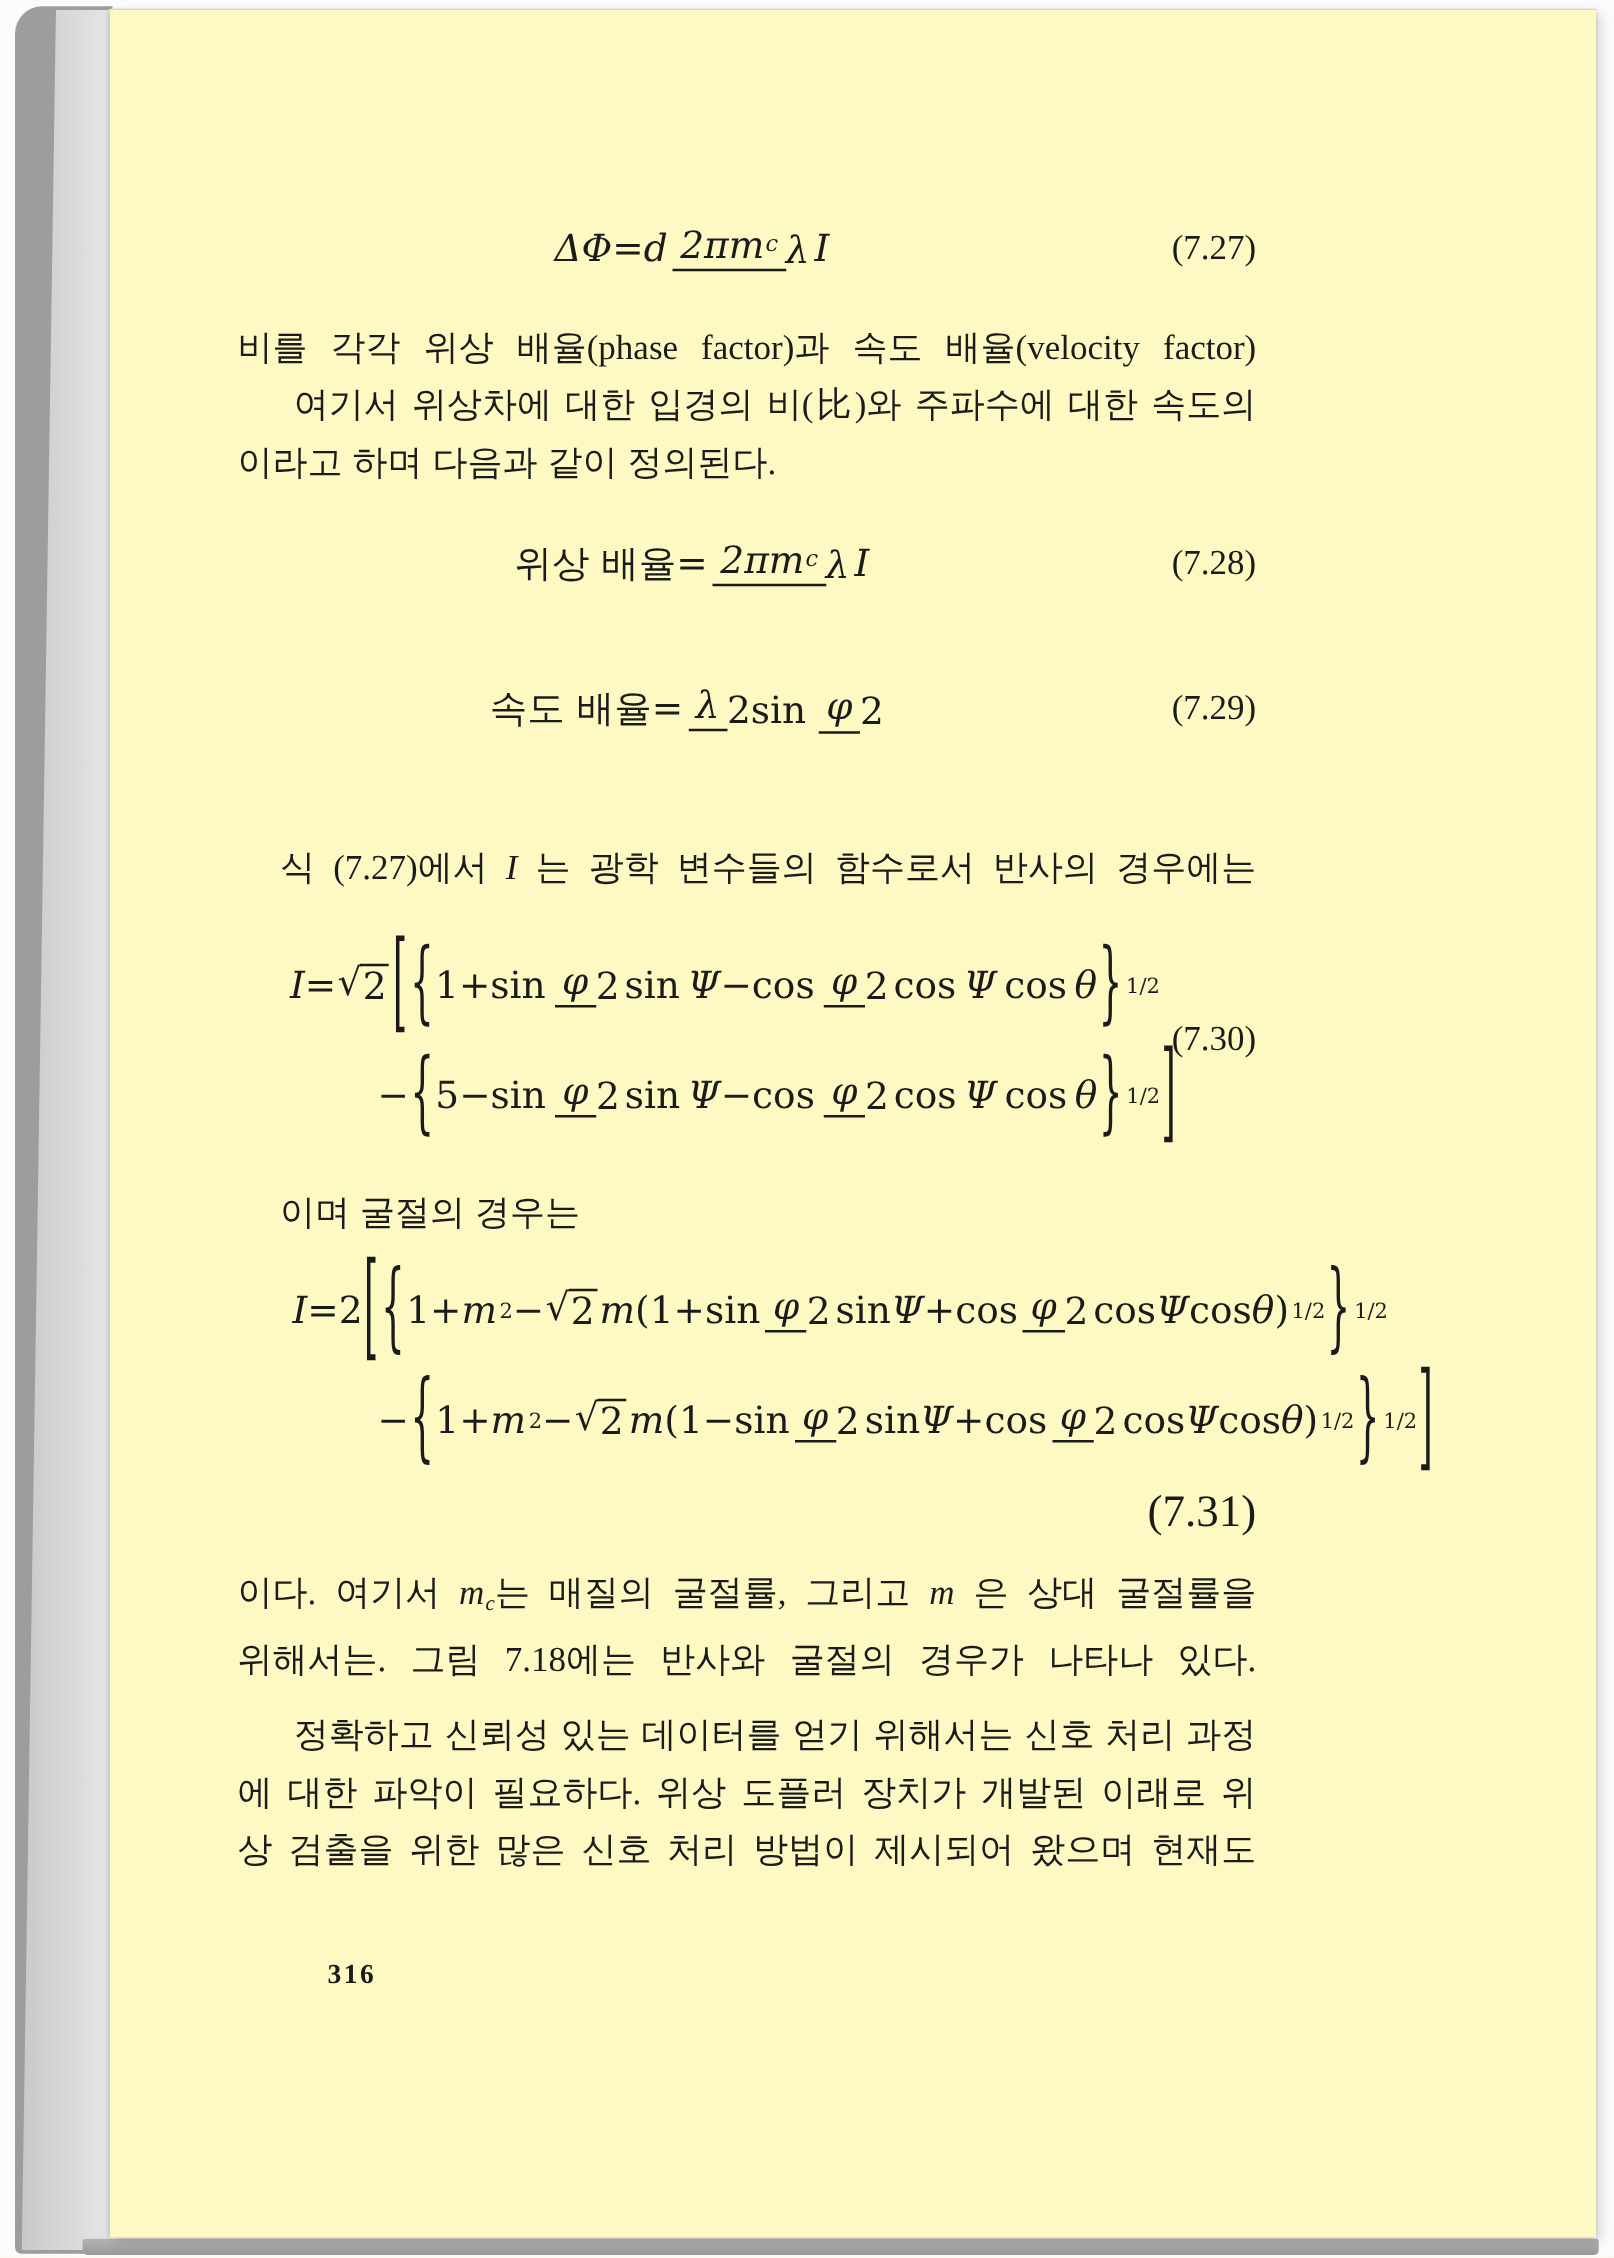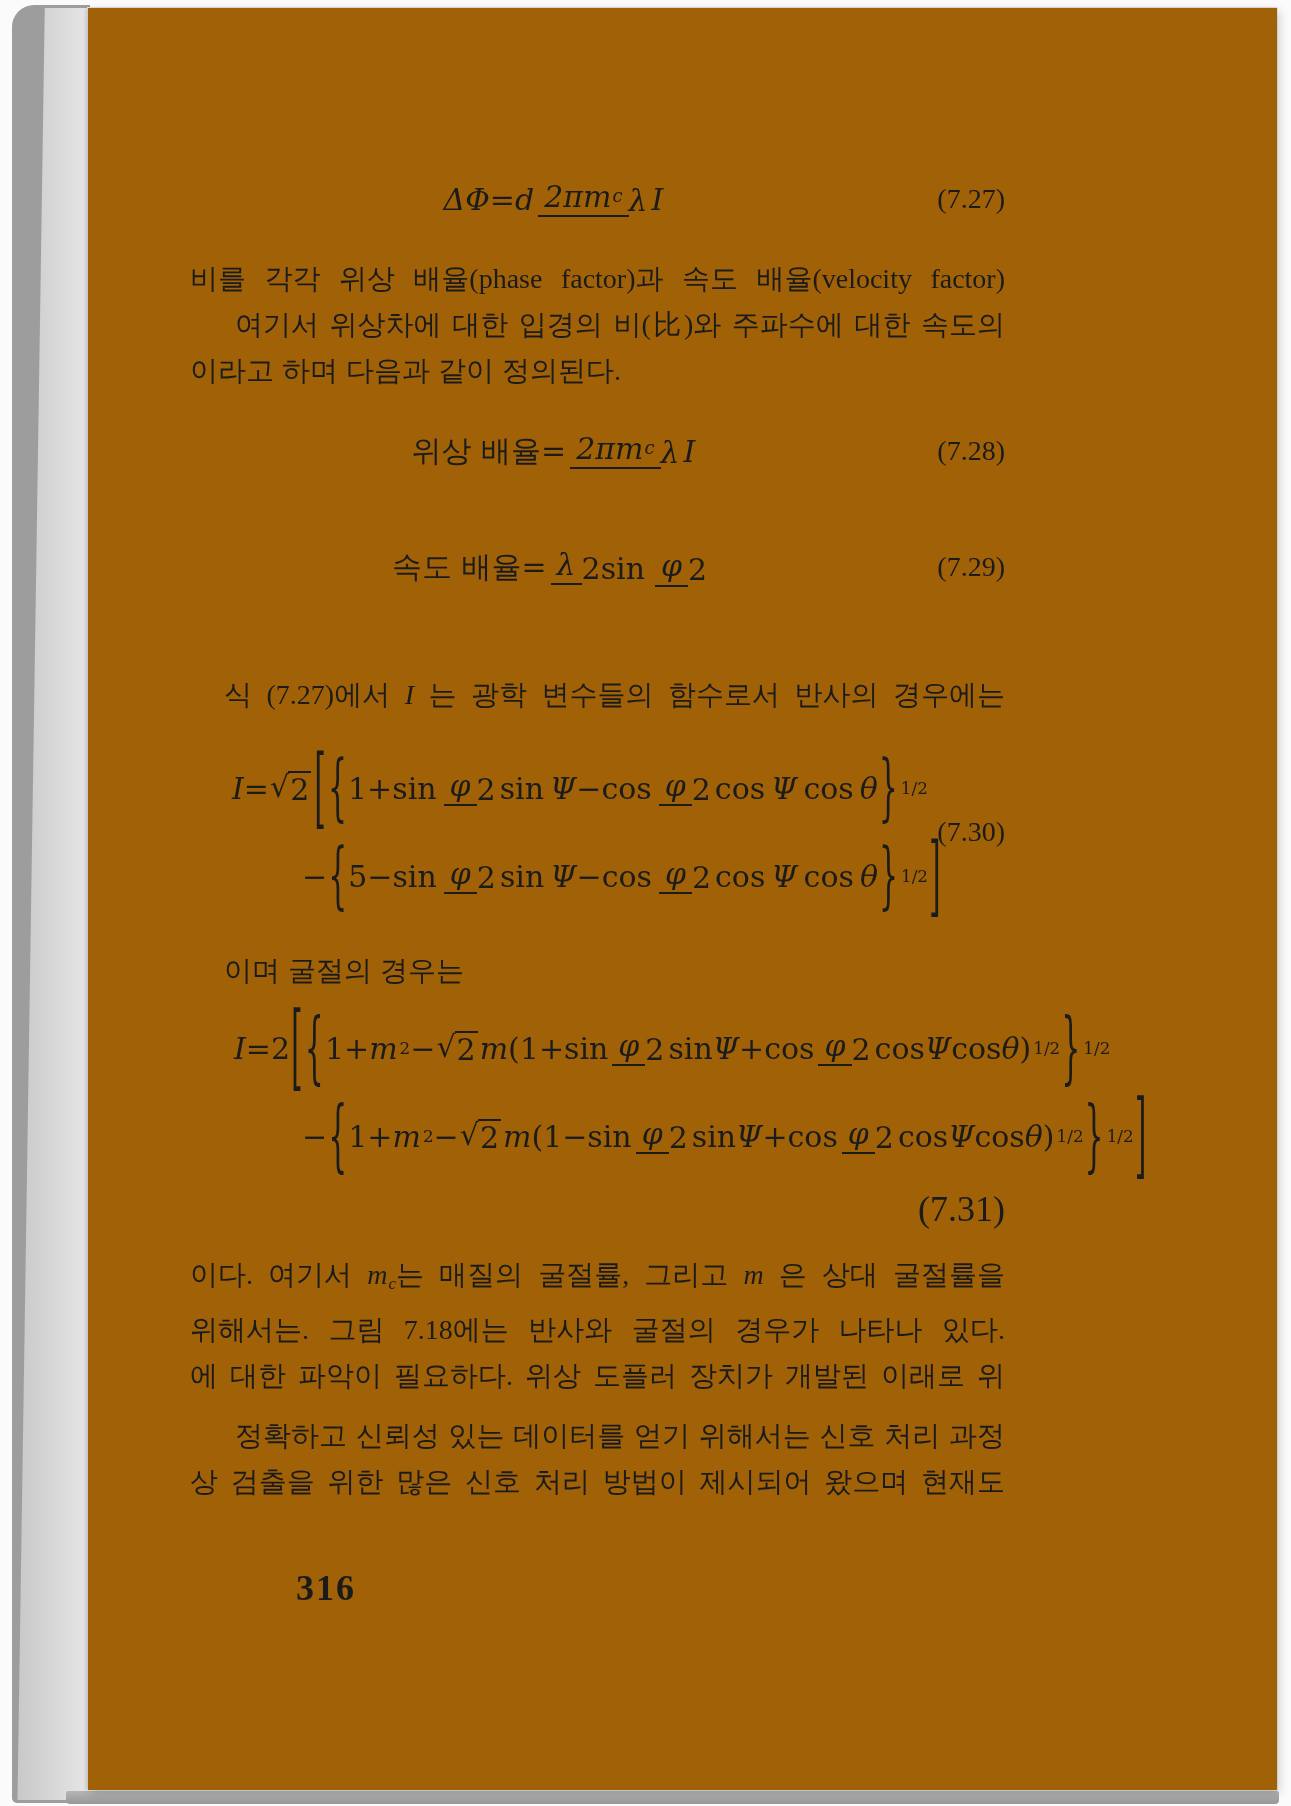--- a/index.html
+++ b/index.html
@@ -23,21 +23,21 @@
     background: linear-gradient(90deg, #c6c6c6 0%, #dadada 60%, #e6e6e6 100%);
     clip-path: polygon(42% 0%, 100% 0%, 100% 100%, 7% 100%);
   }
   .bottom-edge {
     position: absolute; left: 66px; right: 12px; bottom: 2px; height: 13px;
     background: linear-gradient(#b5b5b5, #989898);
     border-radius: 2px 2px 4px 4px;
   }
   .page {
     position: absolute; left: 88px; right: 14px; top: 8px; bottom: 16px;
-    background: #a16207;
+    background: #fef9c3;
     box-shadow: -2px 0 3px rgba(0,0,0,0.12), 3px 3px 9px rgba(0,0,0,0.16), 0 0 0 1px #e8e8e8;
   }
 
   .content {
     position: relative;
     padding: 150px 0 0 102px;
     width: 917px; 
     color: #1b1b1b;
   }
 
@@ -98,23 +98,23 @@
   #between { margin-top: 28px; }
   #eq731 { margin-top: 10px; }
   #p2l1 { margin-top: 20px; }
   #p3l1 { margin-top: 14px; }
   .l1-730 { margin-left: 42px; }
   .l2-730 { margin-left: 112px; }
   .l1-731 { margin-left: 44px; }
   .l2-731 { margin-left: 112px; }
 
   .pagenum {
-    margin: 62px 0 0 106px;
+    margin: 62px 0 0 72px;
     font-family: "Liberation Serif", serif;
-    font-size: 36px; font-weight: 700; letter-spacing: 2px;
+    font-size: 22px; font-weight: 700; letter-spacing: 2px;
   }
 </style>
 </head>
 <body>
 
 <div class="book">
   <div class="cover"></div>
   <div class="pages-edge"></div>
   <div class="bottom-edge"></div>
 
@@ -370,21 +370,21 @@
             <span class="big" style="transform: scaleY(2.6);">}</span>
             <span class="tk su">1/2</span>
             <span class="big" style="transform: scaleY(3.1);">]</span>
           </div>
         <div class="eq-label-row">(7.31)</div>
       </div>
 
       <div id="p2l1" class="line just"><span class="tk">이다. 여기서 </span><span class="tk it">m</span><span class="tk sb">c</span><span class="tk">는 매질의 굴절률, 그리고 </span><span class="tk it">m</span><span class="tk"> 은 상대 굴절률을</span></div>
       <p class="line just">위해서는. 그림 7.18에는 반사와 굴절의 경우가 나타나 있다.</p>
 
+      <p id="p3l1" class="line just indent">정확하고 신뢰성 있는 데이터를 얻기 위해서는 신호 처리 과정</p>
       <p class="line just">에 대한 파악이 필요하다. 위상 도플러 장치가 개발된 이래로 위</p>
-      <p id="p3l1" class="line just indent">정확하고 신뢰성 있는 데이터를 얻기 위해서는 신호 처리 과정</p>
       <p class="line just">상 검출을 위한 많은 신호 처리 방법이 제시되어 왔으며 현재도</p>
 
       <div class="pagenum">316</div>
 
     </div>
   </div>
 </div>
 
 </body></html>

